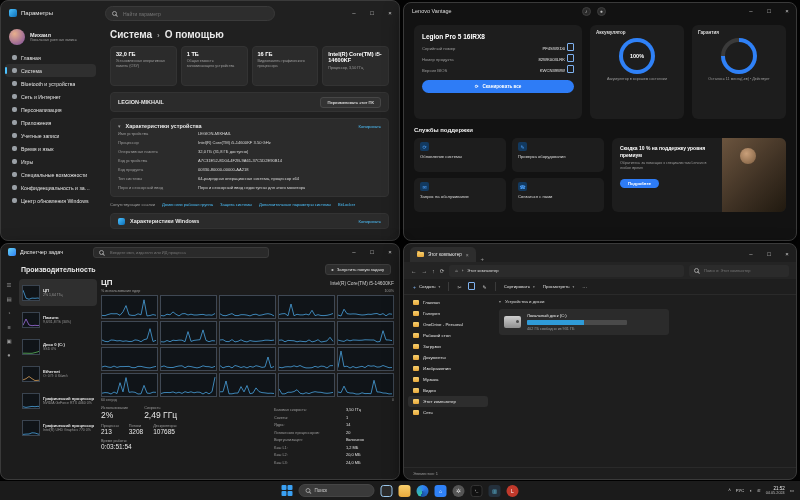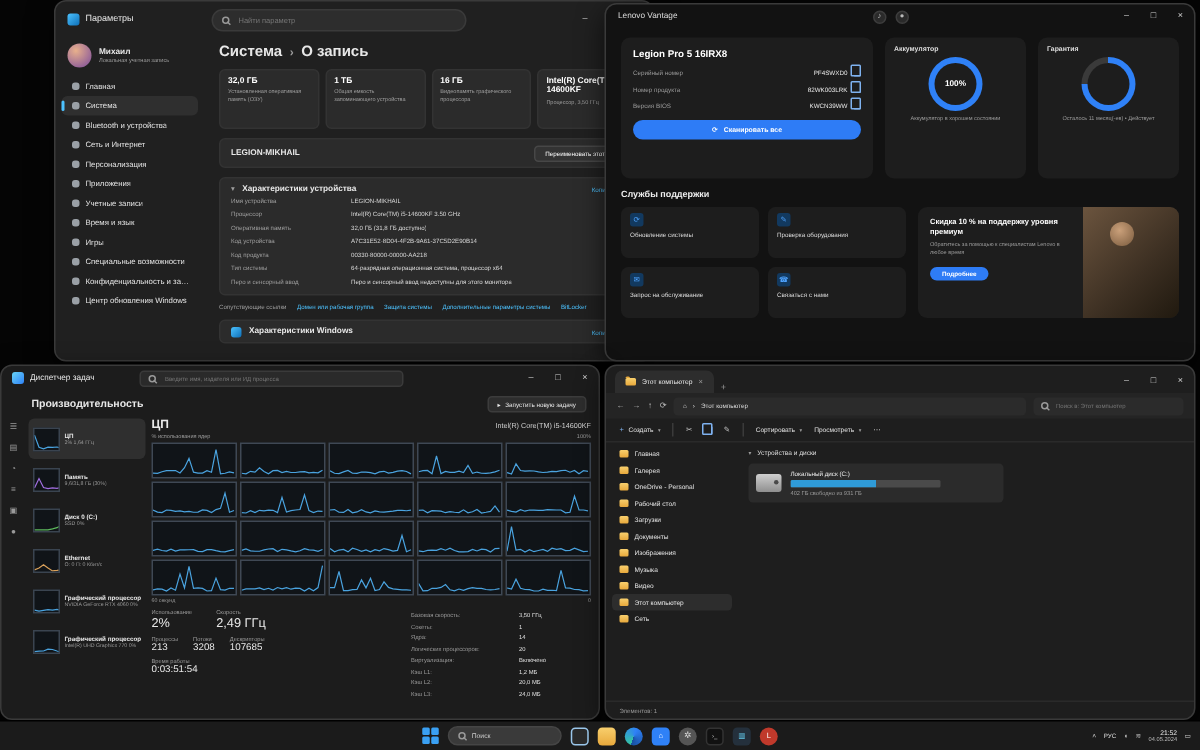--- a/index.html
+++ b/index.html
@@ -11,21 +11,21 @@
   .tbar{display:flex;align-items:center;position:relative;}
   .wctl{margin-left:auto;display:flex;height:100%;}
   .wctl span{width:18px;display:flex;align-items:center;justify-content:center;font-size:6px;color:#cfcfcf;}
   .mag{width:5px;height:5px;border:1px solid #9a9a9a;border-radius:50%;position:relative;flex:none;}
   .mag::after{content:'';position:absolute;width:3px;height:1px;background:#9a9a9a;transform:rotate(45deg);right:-2px;bottom:-1px;}
   .copyic{width:5px;height:6px;border:1px solid #7fb2f0;border-radius:1px;position:relative;flex:none;}
   .copyic::after{content:'';position:absolute;left:-3px;top:-3px;width:5px;height:6px;border:1px solid #7fb2f0;border-radius:1px;background:#1d1d1d;}
   input{font-family:inherit;}
 
   
-  #settings{left:0;top:0;width:400px;height:241px;background:#202020;margin-left:36px;}
+  #settings{left:0;top:0;width:400px;height:241px;background:#202020;}
   #settings .tbar{height:24px;padding:0 0 0 8px;}
   #settings .appid{display:flex;align-items:center;gap:4px;font-size:6px;color:#e8e8e8;}
   #settings .appico{width:8px;height:8px;border-radius:2px;background:linear-gradient(135deg,#4cc2ff,#0d6fb8);}
   .set-search{position:absolute;left:104px;top:5px;width:170px;height:15px;background:#2d2d2d;border:1px solid #3a3a3a;
     border-radius:9px;display:flex;align-items:center;gap:4px;padding:0 6px;}
   .set-search input{flex:1;background:transparent;border:none;outline:none;color:#cfcfcf;font-size:5px;}
   .set-side{position:absolute;left:0;top:24px;bottom:0;width:99px;padding:2px 4px;}
   .userrow{display:flex;align-items:center;gap:5px;padding:2px 4px 6px 4px;}
   .avatar{width:16px;height:16px;border-radius:50%;background:radial-gradient(circle at 35% 30%,#e8b08c,#7a4a9c);flex:none;}
   .uname{font-size:5.5px;font-weight:bold;}
@@ -287,21 +287,21 @@
         <div class="set-item">
         <span class="dot"></span>
         <span class="lbl">Центр обновления Windows</span>
       </div>
       </div>
   </div>
   <div class="set-content">
     <div class="crumbs">
       <span class="root">Система</span>
       <span class="sep">›</span>
-      <span>О запись</span>
+      <span>О помощью</span>
     </div>
     <div class="cardrow">
         <div class="scard">
         <div class="val">32,0 ГБ</div>
         <div class="lab">Установленная оперативная память (ОЗУ)</div>
       </div>
         <div class="scard">
         <div class="val">1 ТБ</div>
         <div class="lab">Общая емкость запоминающего устройства</div>
       </div>

